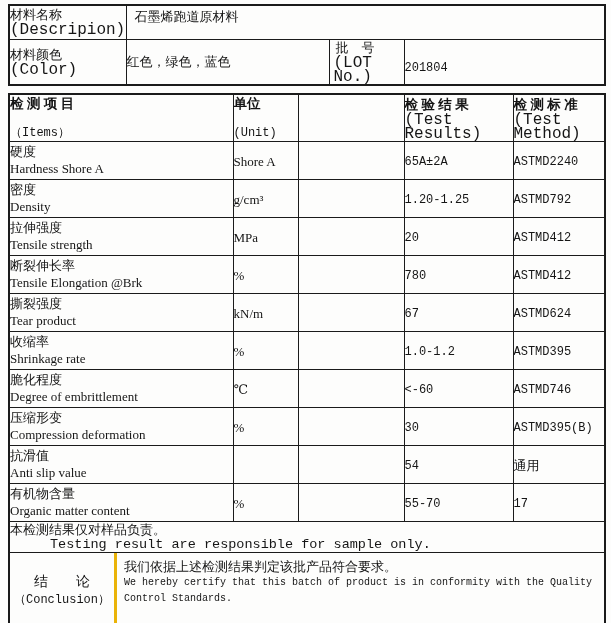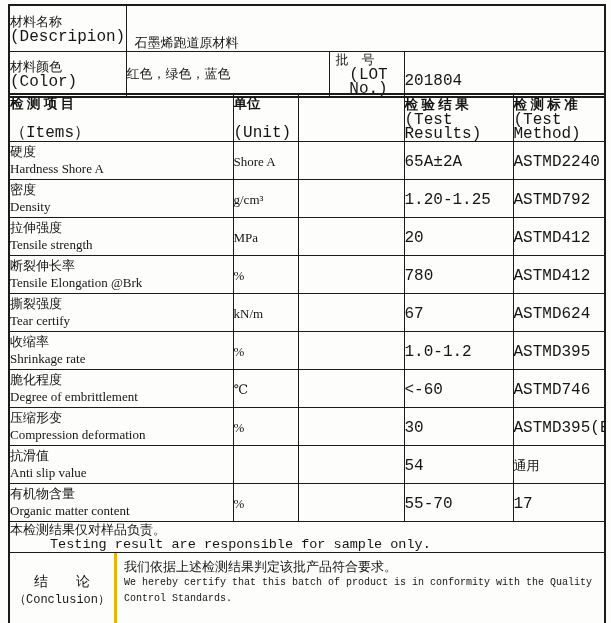--- a/index.html
+++ b/index.html
@@ -22,21 +22,21 @@
     padding:0;
     vertical-align:middle;
     overflow:hidden;
   }
   #info-table{left:8px;top:4px;width:596px;}
   #main-table{left:8px;top:93px;width:596px;}
 
   .c{}
   .zh{font-size:13px;line-height:16px;}
   .zh-head{font-size:13.5px;line-height:17px;font-weight:bold;}
-  .en-m{font-family:"Liberation Mono","DejaVu Sans Mono",monospace;font-size:16px;line-height:15px;margin-top:14px;}
+  .en-m{font-family:"Liberation Mono","DejaVu Sans Mono",monospace;font-size:12px;line-height:15px;margin-top:14px;}
   .en-m-sm{font-family:"Liberation Mono","DejaVu Sans Mono",monospace;font-size:16px;line-height:14px;}
   .en-s{font-size:13px;line-height:17px;}
 
   tr.info-row-1{height:34px;}
   tr.info-row-2{height:36px;padding-left:11px;}
   tr.head-row{height:40px;padding-left:30px;}
   tr.data-row{height:38px;}
   tr.note-row{height:31px;}
   tr.concl-row{height:73px;}
 
@@ -66,34 +66,34 @@
         <col style="width:75px">
         <col style="width:201px">
       </colgroup>
     <tbody>
         <tr class="info-row-1">
       <td class="c">
         <div class="zh">材料名称</div>
         <div class="en-m-sm">(Descripion)</div>
       </td>
       <td colspan="3" style="vertical-align:top;">
-        <div class="zh" style="padding:3px 0 0 8px;margin-top:26px;">石墨烯跑道原材料</div>
+        <div class="zh" style="padding:3px 0 0 8px;">石墨烯跑道原材料</div>
       </td>
     </tr>
     <tr class="info-row-2">
       <td class="c">
         <div class="zh">材料颜色</div>
         <div class="en-m-sm">(Color)</div>
       </td>
       <td class="c">
         <div class="zh">红色，绿色，蓝色</div>
       </td>
       <td style="text-align:left;">
         <div class="zh" style="padding-left:6px;">批　号</div>
-        <div class="en-m-sm" style="padding-left:4px;text-align:center;">(LOT No.)</div>
+        <div class="en-m-sm" style="padding-left:4px;">(LOT No.)</div>
       </td>
       <td class="c">
         <div class="en-m">201804</div>
       </td>
     </tr>
   </tbody>
     </table>
 
   <table class="tbl" id="main-table">
     <colgroup>
@@ -165,21 +165,21 @@
       </td>
       <td class="c"><span class="en-s">%</span></td>
       <td></td>
       <td class="c"><span class="en-m">780</span></td>
       <td class="c"><span class="en-m">ASTMD412</span></td>
     </tr>
 
     <tr class="data-row">
       <td class="item-cell">
         <div class="zh">撕裂强度</div>
-        <div class="en-s">Tear certify</div>
+        <div class="en-s">Tear product</div>
       </td>
       <td class="c"><span class="en-s">kN/m</span></td>
       <td></td>
       <td class="c"><span class="en-m">67</span></td>
       <td class="c"><span class="en-m">ASTMD624</span></td>
     </tr>
 
     <tr class="data-row">
       <td class="item-cell">
         <div class="zh">收缩率</div>

